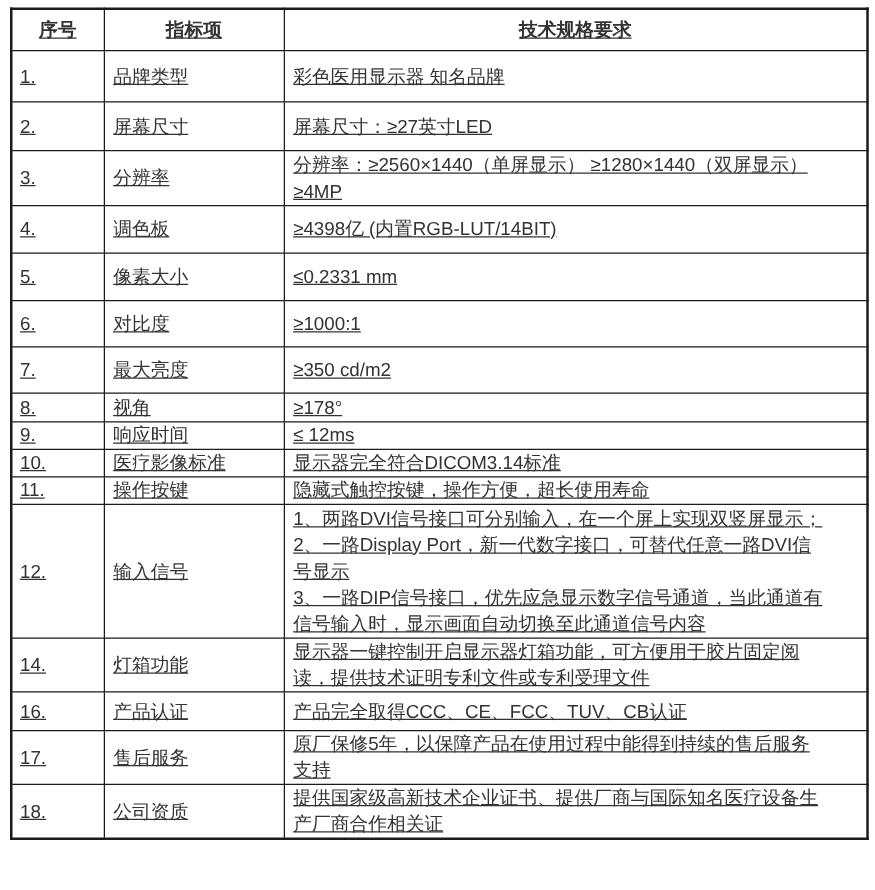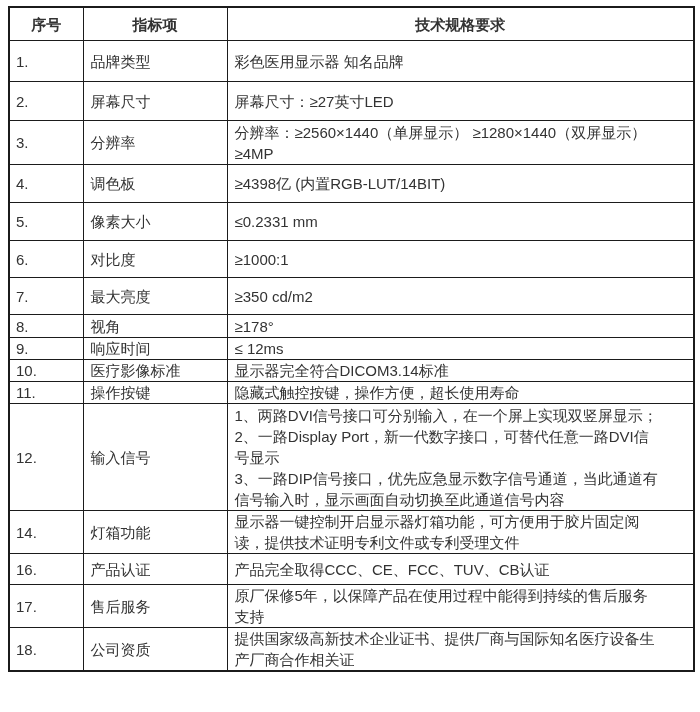--- a/index.html
+++ b/index.html
@@ -17,20 +17,21 @@
     width: 685px;
     border: 2px solid #1b1b1b;
     color: #333333;
     font-size: 15px;
     line-height: 21px;
   }
   th, td {
     border: 1px solid #1b1b1b;
     vertical-align: middle;
     overflow: hidden;
+    text-decoration: underline;
   }
   thead th {
     height: 32px;
     font-weight: bold;
     text-align: center;
     padding: 0 4px;
     color: #333333;
   }
   td { padding: 0 5px 0 7px; }
   td.no-cell { padding-left: 6px; }

